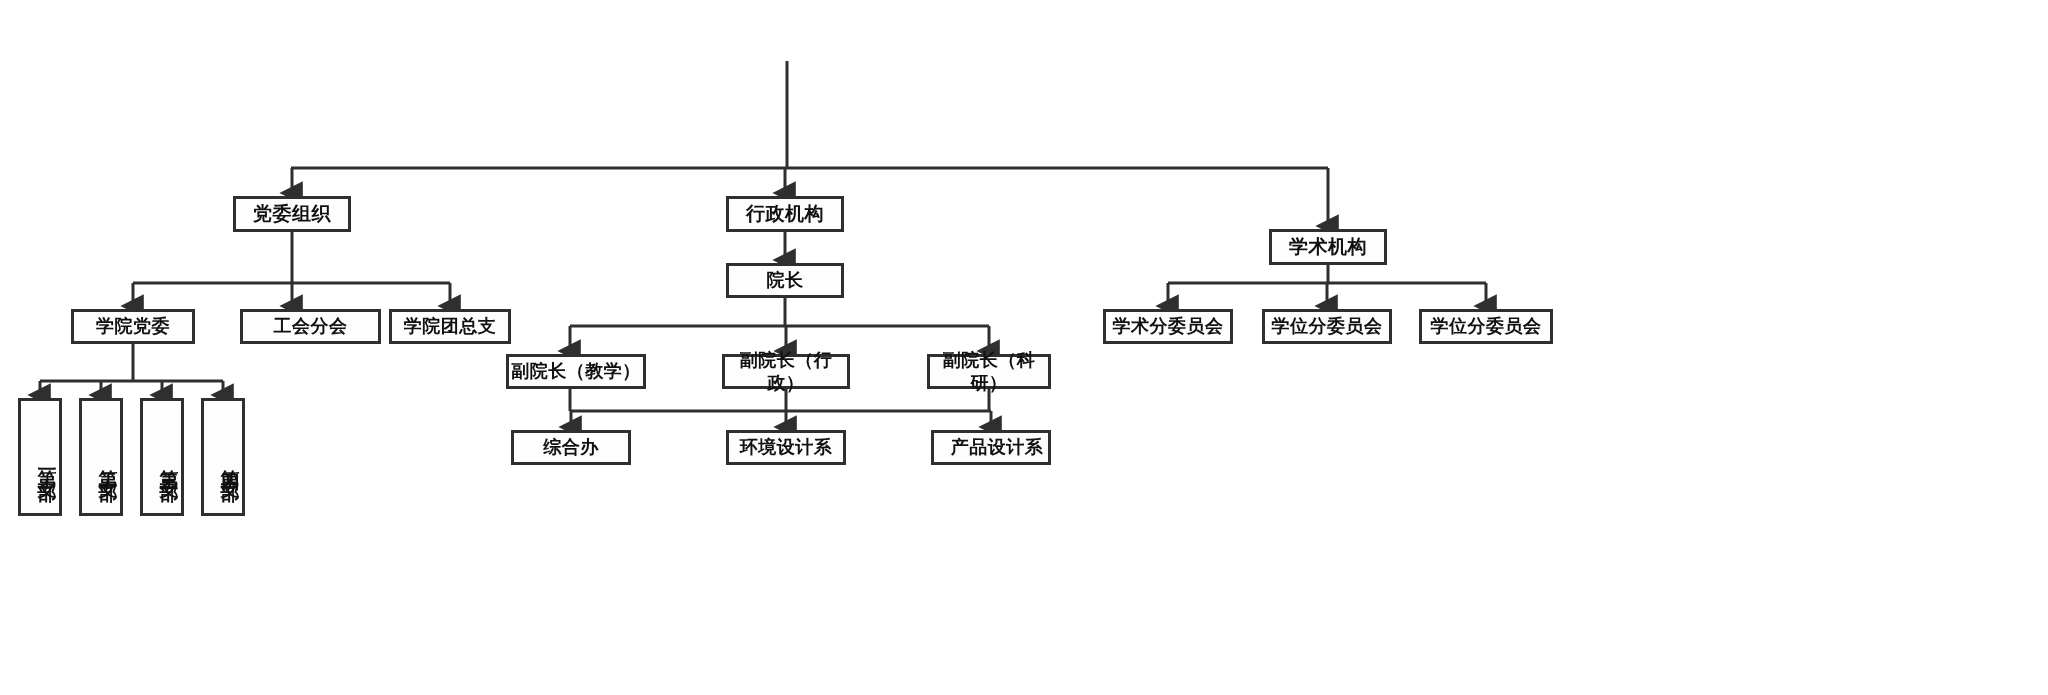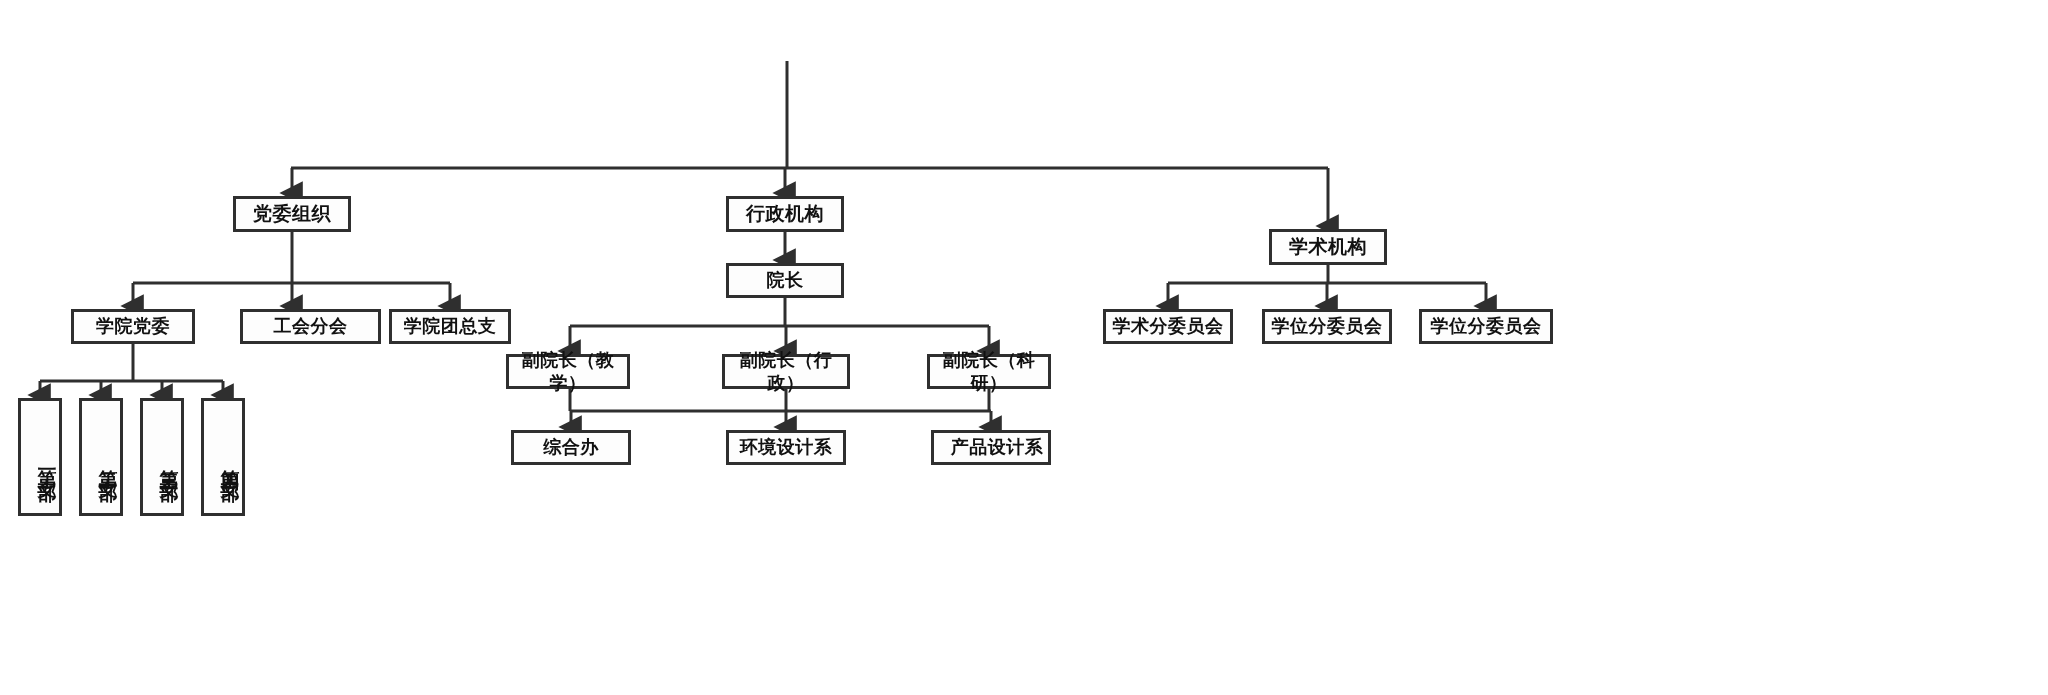--- a/index.html
+++ b/index.html
@@ -145,21 +145,21 @@
     <span>第三支部</span>
   </div>
   <div class="node-box node-vert" style="left: 201px; top: 398px; width: 44px; height: 118px;">
     <span>第四支部</span>
   </div>
 
   <div class="node-box node-l2" style="left: 726px; top: 263px; width: 118px; height: 35px;">
     <span>院长</span>
   </div>
 
-  <div class="node-box node-l3" style="left: 506px; top: 354px; width: 124px; height: 35px;">
+  <div class="node-box node-l3" style="left: 506px; top: 354px; width: 140px; height: 35px;">
     <span>副院长（教学）</span>
   </div>
   <div class="node-box node-l3" style="left: 722px; top: 354px; width: 128px; height: 35px;">
     <span>副院长（行政）</span>
   </div>
   <div class="node-box node-l3" style="left: 927px; top: 354px; width: 124px; height: 35px;">
     <span>副院长（科研）</span>
   </div>
 
   <div class="node-box node-l3" style="left: 511px; top: 430px; width: 120px; height: 35px;">

